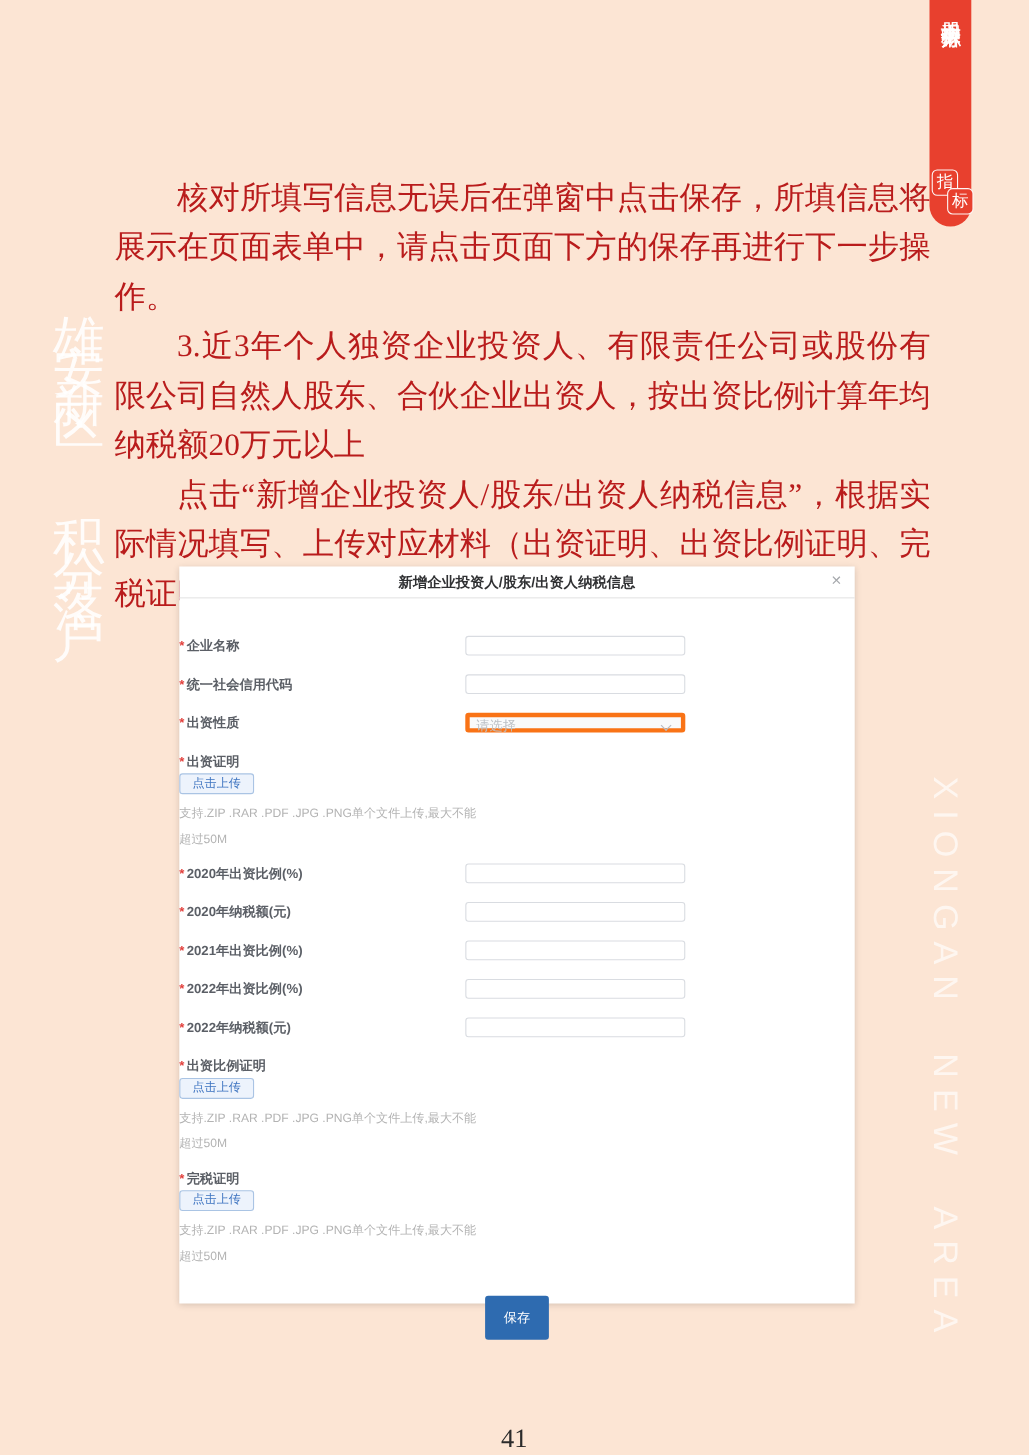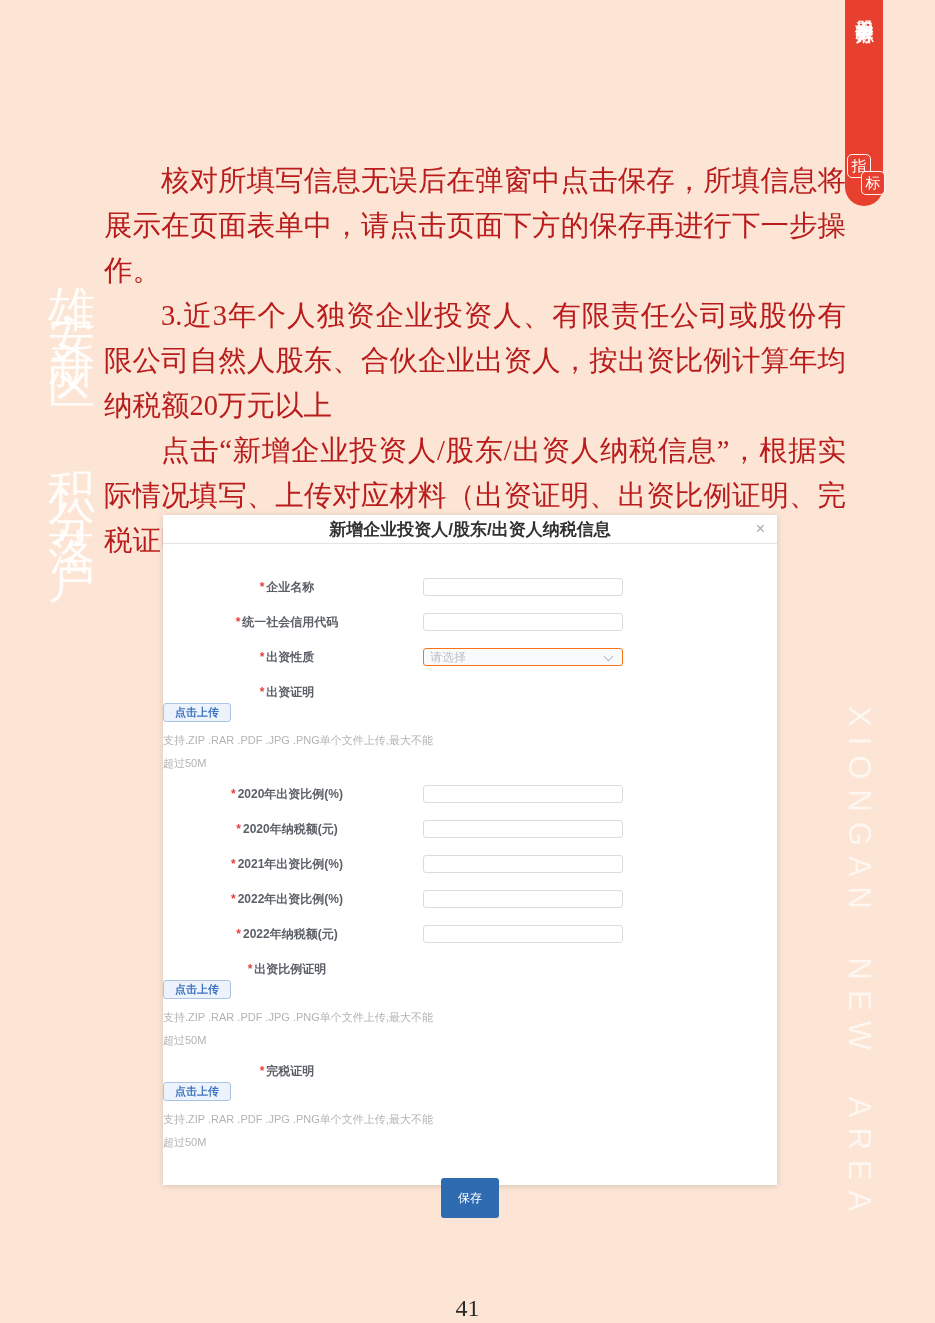--- a/index.html
+++ b/index.html
@@ -52,57 +52,57 @@
   
   .dialog{
     position:absolute;left:163px;top:515px;width:614px;height:670px;
     background:#ffffff;box-shadow:0 1px 6px rgba(0,0,0,0.15);
     box-sizing:border-box;
   }
   .dialog-header{
     position:relative;height:28px;border-bottom:1px solid #e4e4e4;
   }
   .dialog-title{
-    text-align:center;font-size:17px;font-weight:bold;color:#303133;
+    text-align:center;font-size:13px;font-weight:bold;color:#303133;
     line-height:30px;
   }
   .dialog-close{
     position:absolute;right:12px;top:0;height:28px;line-height:28px;
     color:#a6a9ad;font-size:16px;cursor:pointer;
   }
   .dialog-form{padding-top:34px;}
   .form-row{display:flex;align-items:flex-start;margin-bottom:16px;}
   .form-row.upload-row{margin-bottom:10px;flex-direction:column;}
   .form-label{
     width:248px;padding-right:12px;flex:none;
-    text-align:center;font-size:12px;font-weight:bold;color:#5b5f66;
+    text-align:left;font-size:12px;font-weight:bold;color:#5b5f66;
     line-height:19px;
   }
   .req{color:#e2413d;margin-right:2px;font-weight:bold;}
   .control{flex:1;}
   .text-input{
     width:200px;height:18px;box-sizing:border-box;
     border:1px solid #d9dce1;border-radius:3px;background:#fff;
     font-size:12px;color:#333;padding:0 6px;outline:none;display:block;
   }
   .select-box{
     position:relative;width:200px;height:18px;box-sizing:border-box;
-    border:1px solid #f97316;border-radius:3px;background:#f9fafb;
+    border:4px solid #f97316;border-radius:3px;background:#f9fafb;
     font-size:12px;line-height:17px;padding:0 6px;color:#bcc0c6;
     cursor:pointer;
   }
   .chev{
     position:absolute;right:10px;top:4px;width:6px;height:6px;
     border-right:1.3px solid #b8bcc4;border-bottom:1.3px solid #b8bcc4;
     transform:rotate(45deg);
   }
   .upload-btn{
     display:inline-block;height:19px;padding:0 11px;box-sizing:border-box;
     background:#edf3fc;border:1px solid #aac4e4;border-radius:3px;
-    color:#3e74c0;font-size:11px;font-weight:bold;line-height:17px;
+    color:#3e74c0;font-size:11px;font-weight:normal;line-height:17px;
     cursor:pointer;font-family:"Liberation Sans",sans-serif;
   }
   .upload-hint{
     margin-top:7px;font-size:11px;line-height:23px;color:#b3b3b3;
   }
   .save-row{text-align:center;margin-top:24px;}
   .save-btn{
     display:inline-block;width:58px;height:40px;border:none;
     background:#2e6bb0;color:#fff;font-size:12px;border-radius:3px;
     cursor:pointer;font-family:"Liberation Sans",sans-serif;

